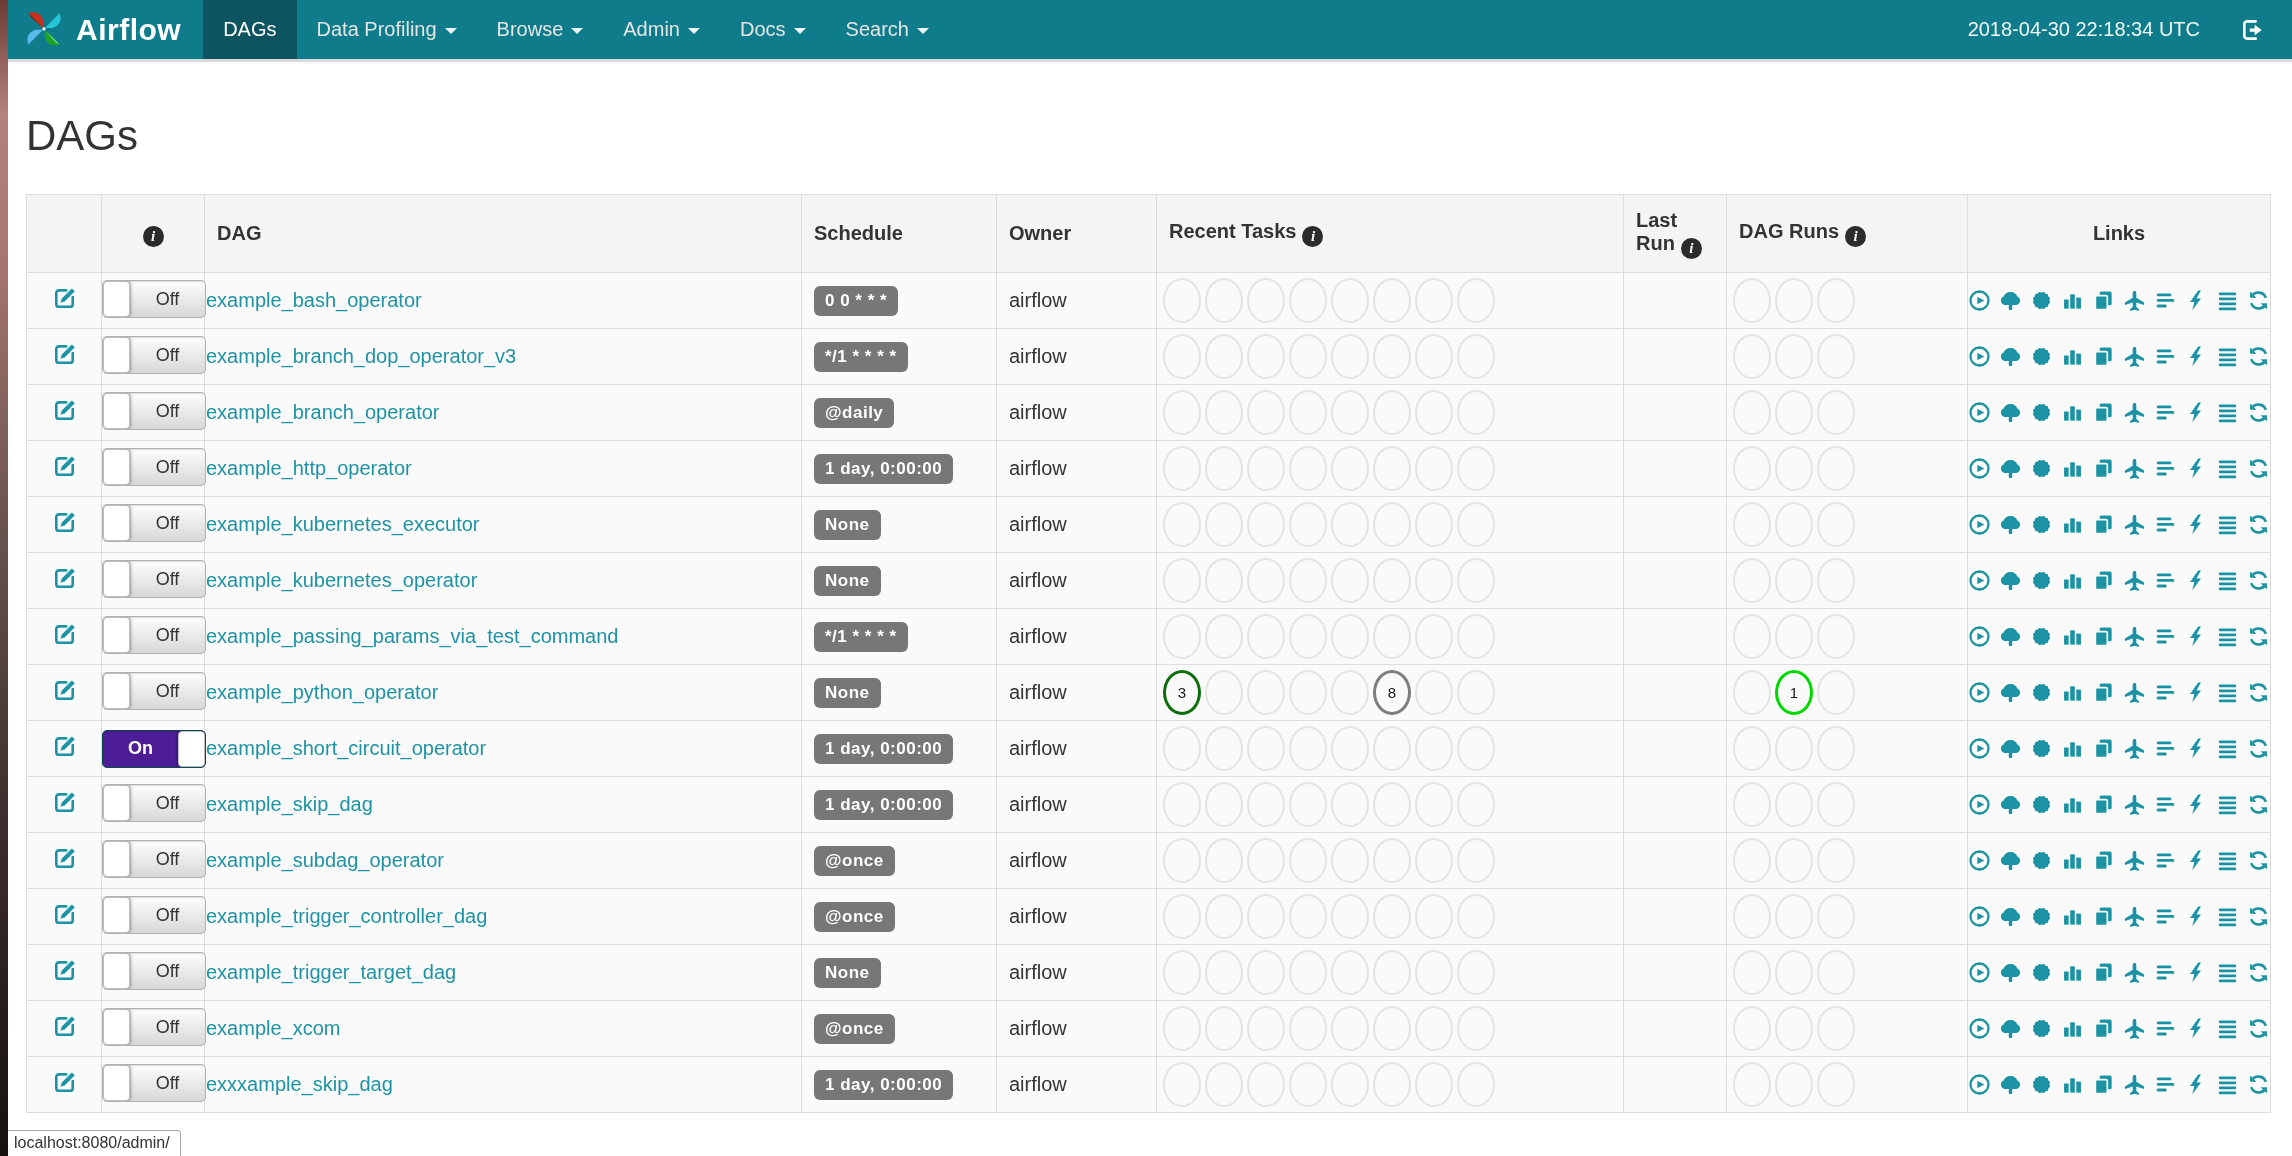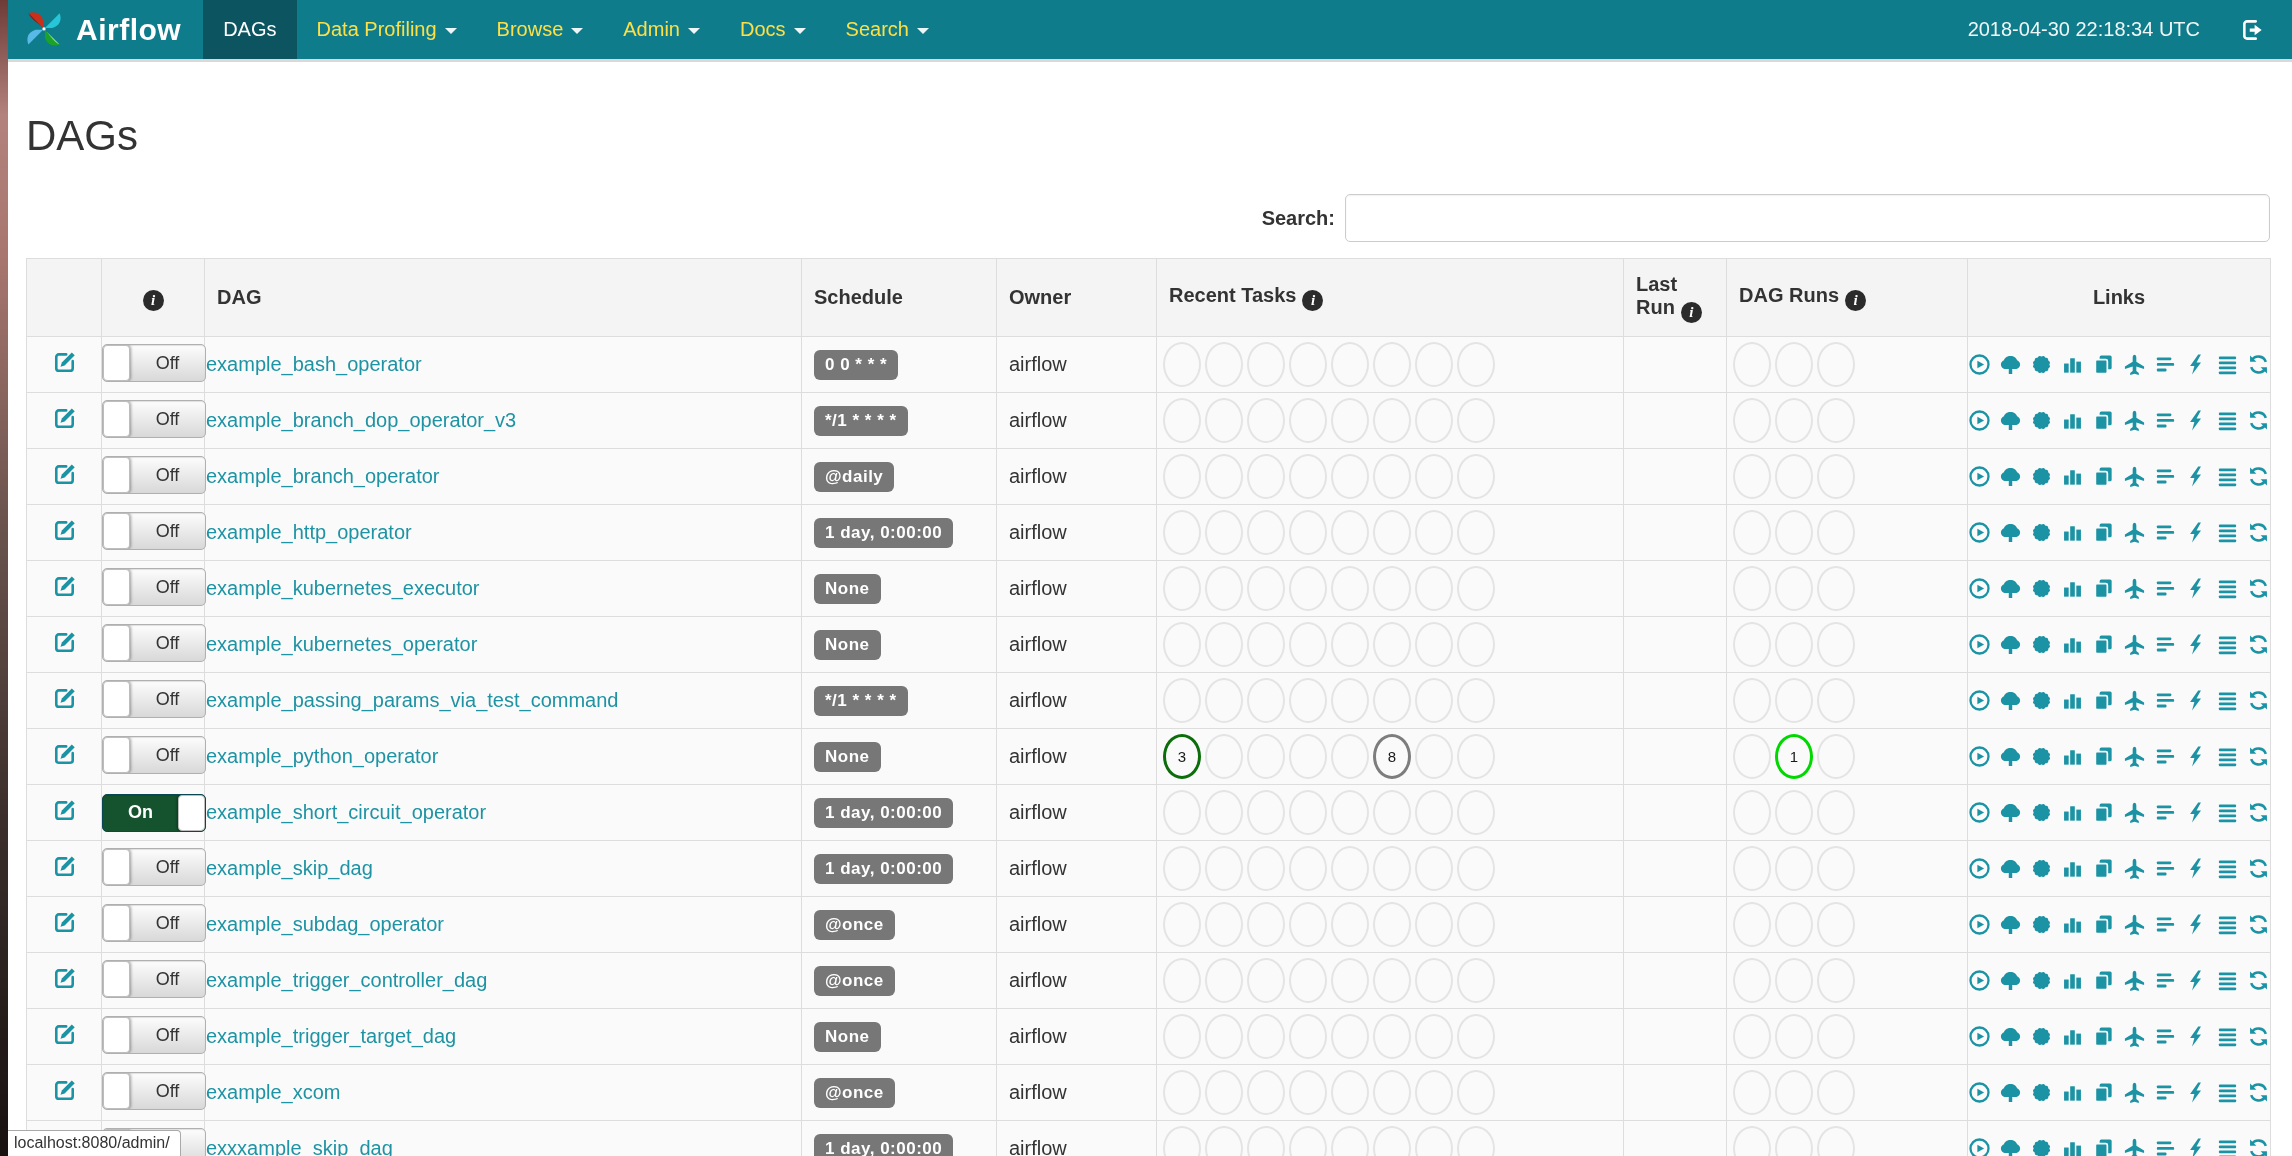--- a/index.html
+++ b/index.html
@@ -10,21 +10,21 @@
   .left-strip { position:fixed; left:0; top:0; width:8px; height:1156px;
     background:linear-gradient(#6e3c36 0%, #b3827c 10%, #a8766f 22%, #6b544e 45%, #3d302c 70%, #171110 100%); }
 
   #app { margin-left:8px; }
 
   
   .navbar { height:62px; background:#0e7c8a; display:flex; align-items:stretch; border-bottom:3px solid #d9d9d9; }
   .brand { display:flex; align-items:center; gap:10px; padding:0 22px 0 14px; }
   .brand-text { color:#fff; font-size:30px; font-weight:bold; letter-spacing:.5px; }
   .nav-items { display:flex; align-items:stretch; }
-  .nav-item { display:flex; align-items:center; gap:8px; padding:0 20px; color:#fde047; font-size:20px; cursor:pointer; }
+  .nav-item { display:flex; align-items:center; gap:8px; padding:0 20px; color:#e5e5e5; font-size:20px; cursor:pointer; }
   .nav-item.active { background:#0c5560; color:#fff; }
   .caret { width:0; height:0; border-left:6px solid transparent; border-right:6px solid transparent; border-top:6px solid #eef7f8; margin-top:3px; }
   .nav-right { margin-left:auto; display:flex; align-items:center; gap:40px; padding-right:26px; }
   .clock { color:#f0f6f7; font-size:20px; }
   .signout { color:#fff; display:flex; align-items:center; cursor:pointer; }
 
   
   .content { padding:0 22px 0 18px; }
   h1.page-title { font-size:42px; font-weight:500; color:#333; margin:50px 0 34px 0; }
 
@@ -45,21 +45,21 @@
   .info-badge::before { content:"i"; }
 
   .c-edit { text-align:center; }
   .edit-btn { color:#1b93a4; display:inline-flex; cursor:pointer; }
 
   .c-toggle { text-align:center; }
   .toggle { position:relative; display:inline-flex; width:104px; height:38px; border:1px solid #b0b0b0; border-radius:5px;
     background:linear-gradient(#fdfdfd,#d8d8d8); align-items:center; cursor:pointer; overflow:hidden; box-shadow:inset 0 1px 1px rgba(0,0,0,.12); }
   .toggle .knob { width:27px; height:36px; background:#fff; border:1px solid #bdbdbd; border-radius:4px; box-shadow:1px 0 3px rgba(0,0,0,.35); }
   .toggle .toggle-label { flex:1; text-align:center; font-size:18px; color:#333; }
-  .toggle.on { background:#14532d; border-color:#0a4751; }
+  .toggle.on { background:#4c1d95; border-color:#0a4751; }
   .toggle.on .knob { order:2; box-shadow:-1px 0 3px rgba(0,0,0,.35); }
   .toggle.on .toggle-label { order:1; color:#fff; font-weight:bold; }
 
   .c-dag { padding-left:1px; }
   .dag-link { color:#1e93a3; font-size:20px; text-decoration:none; cursor:pointer; }
 
   .c-sched { padding-left:12px; }
   .badge { display:inline-block; background:#777; color:#fff; font-size:17px; font-weight:bold;
     padding:5px 11px; border-radius:6px; letter-spacing:.5px; cursor:pointer; }
 
@@ -143,24 +143,20 @@
           <path d="M14.5 4H6.6C5.2 4 4 5.1 4 6.5v11C4 18.9 5.2 20 6.6 20h7.9" fill="none" stroke="currentColor" stroke-width="2.4" stroke-linecap="round"></path>
           <path d="M13.5 7.2 20 12l-6.5 4.8v-3.3H9v-3h4.5z" fill="currentColor"></path>
         </svg>
       </span>
     </div>
   </div>
 
   <div class="content">
     <h1 class="page-title">DAGs</h1>
 
-    <div class="search-row">
-      <span class="search-label">Search:</span>
-      <input class="search-input" type="text" placeholder="" style="">
-    </div>
 
     <table class="dags">
       <colgroup>
         <col style="width:75px">
           <col style="width:103px">
           <col style="width:597px">
         <col style="width:195px">
           <col style="width:160px">
           <col style="width:467px">
         <col style="width:103px">

